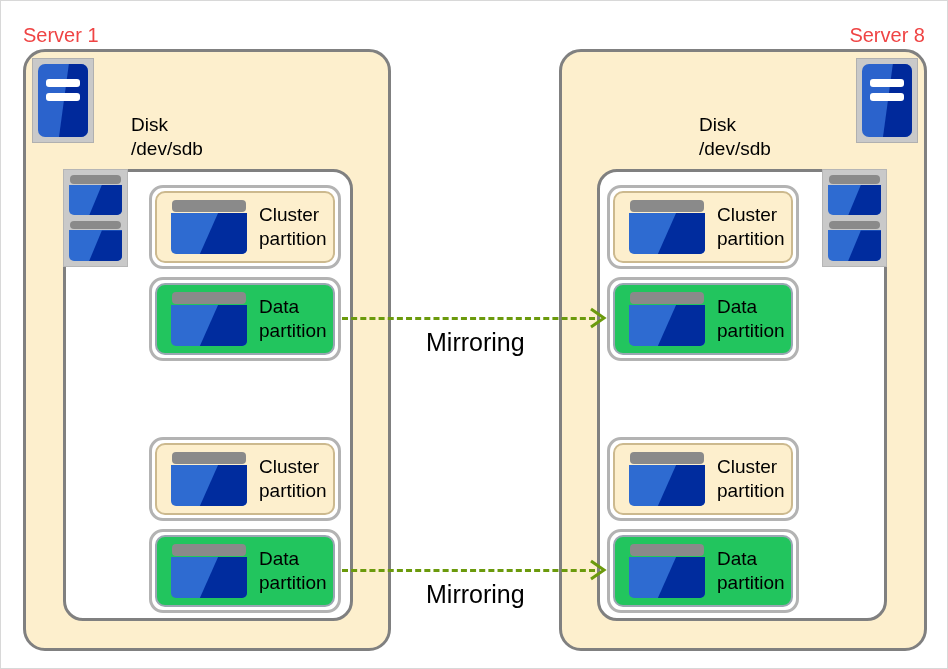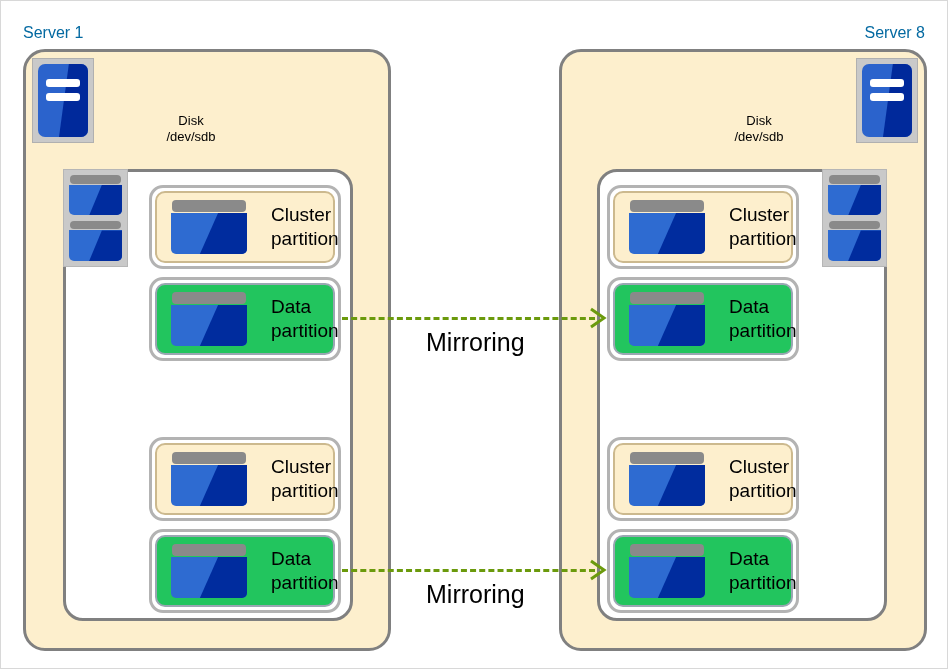--- a/index.html
+++ b/index.html
@@ -16,41 +16,41 @@
     height: 669px;
     background: #ffffff;
     border: 1px solid #d8d8d8;
     box-sizing: border-box;
     overflow: hidden;
   }
 
   
   .server-label {
     position: absolute;
-    font-size: 16px;
-    color: #0369a1;
+    font-size: 20px;
+    color: #ef4444;
     white-space: nowrap;
     line-height: 1;
   }
 
   
   .server-box {
     position: absolute;
     background: #fdefcd;
     border: 3px solid #808080;
     border-radius: 22px;
     box-sizing: border-box;
   }
 
   
   .disk-label {
     position: absolute;
-    font-size: 13px;
+    font-size: 19px;
     color: #000000;
-    text-align: center;
+    text-align: left;
     line-height: 1.25;
     white-space: nowrap;
   }
 
   
   .disk-box {
     position: absolute;
     background: #ffffff;
     border: 3px solid #808080;
     border-radius: 20px;
@@ -160,21 +160,21 @@
   .partition.data .inner {
     background: #22c55e;
     border: 2px solid #9aa7b2;
   }
   .partition .p-icon {
     width: 76px;
     height: 54px;
     flex: 0 0 auto;
   }
   .partition .p-label {
-    margin-left: 24px;
+    margin-left: 12px;
     font-size: 19px;
     color: #000000;
     line-height: 1.25;
     white-space: nowrap;
   }
 
   
   .mirror-arrow {
     position: absolute;
     height: 0;

